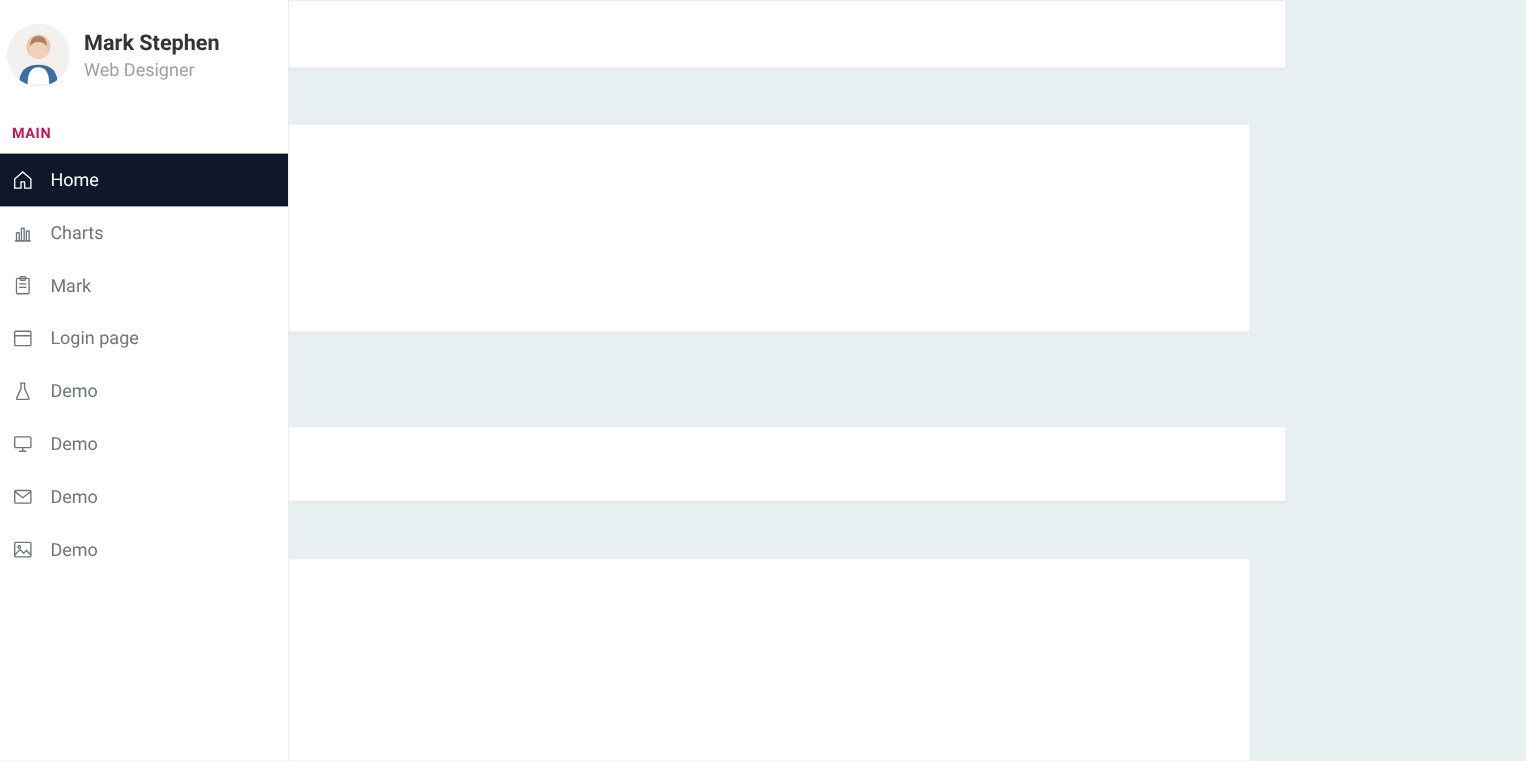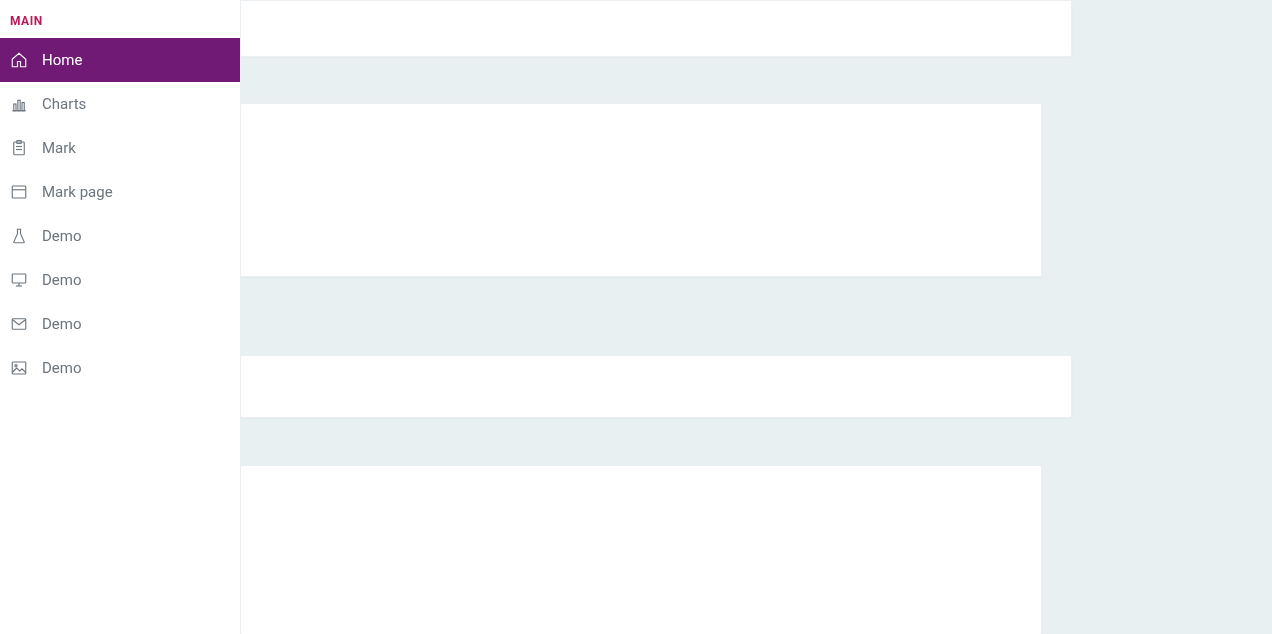--- a/index.html
+++ b/index.html
@@ -70,21 +70,21 @@
     .nav-item {
       display: flex;
       align-items: center;
       padding: 13px 10px;
       gap: 14px;
       cursor: pointer;
       color: #6c757d;
       font-size: 15px;
     }
     .nav-item.active {
-      background: #701a75;
+      background: #0f172a;
       color: #ffffff;
       align-items: flex-end;
     }
     .nav-item .icon {
       width: 18px;
       height: 18px;
       flex-shrink: 0;
       display: inline-flex;
       align-items: center;
       justify-content: center;
@@ -115,20 +115,36 @@
     }
     .card1 { left: 0; top: 0; width: 832px; height: 57px; }
     .card2 { left: 0; top: 103px; width: 802px; height: 174px; }
     .card3 { left: 0; top: 355px; width: 832px; height: 63px; }
     .card4 { left: 0; top: 465px; width: 802px; height: 170px; }
   </style>
 </head>
 <body>
 
 <aside class="sidebar">
+  <div class="profile">
+    <div class="avatar">
+      <svg viewBox="0 0 52 52">
+        <circle cx="26" cy="26" r="26" fill="#f3f0ee"></circle>
+        <circle cx="26" cy="19" r="10" fill="#e8c7b0"></circle>
+        <path d="M26 10 Q20 10 19 17 Q19 22 26 22 Q33 22 33 17 Q32 10 26 10" fill="#b08060"></path>
+        <ellipse cx="26" cy="22" rx="8" ry="7" fill="#f2cfb8"></ellipse>
+        <path d="M10 50 Q10 34 26 34 Q42 34 42 50 Z" fill="#3a6ea5"></path>
+        <path d="M17 50 Q17 36 26 36 Q35 36 35 50 Z" fill="#ffffff"></path>
+      </svg>
+    </div>
+    <div class="profile-info">
+      <span class="profile-name">Mark Stephen</span>
+      <span class="profile-role">Web Designer</span>
+    </div>
+  </div>
 
   <div class="section-header">MAIN</div>
   <ul class="nav">
     <li class="nav-item active">
       <span class="icon">
         <svg viewBox="0 0 24 24">
             <path d="M3 11 L12 3 L21 11 V21 H14 V14 H10 V21 H3 Z"></path>
           </svg>
       </span>
       <span class="nav-label">Home</span>
@@ -155,21 +171,21 @@
       </span>
       <span class="nav-label">Mark</span>
     </li>
     <li class="nav-item">
       <span class="icon">
         <svg viewBox="0 0 24 24">
             <rect x="3" y="4" width="18" height="16" rx="1"></rect>
             <line x1="3" y1="9" x2="21" y2="9"></line>
           </svg>
       </span>
-      <span class="nav-label">Mark page</span>
+      <span class="nav-label">Login page</span>
     </li>
   </ul>
 
   <ul class="nav">
     <li class="nav-item">
       <span class="icon">
         <svg viewBox="0 0 24 24">
             <path d="M9 3 H15 M10 3 V9 L5 20 A1 1 0 0 0 6 21 H18 A1 1 0 0 0 19 20 L14 9 V3"></path>
           </svg>
       </span>

